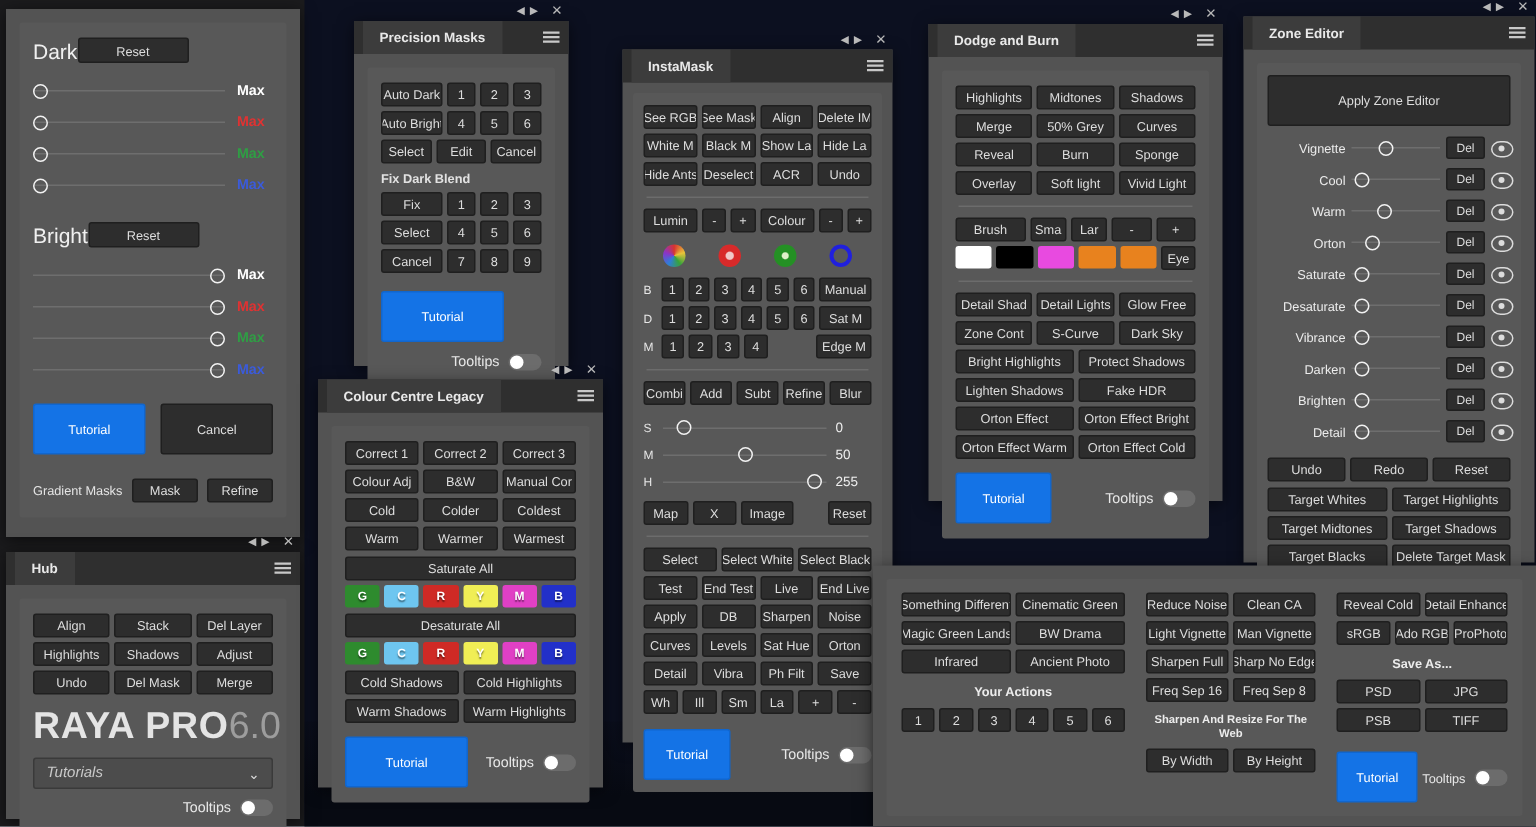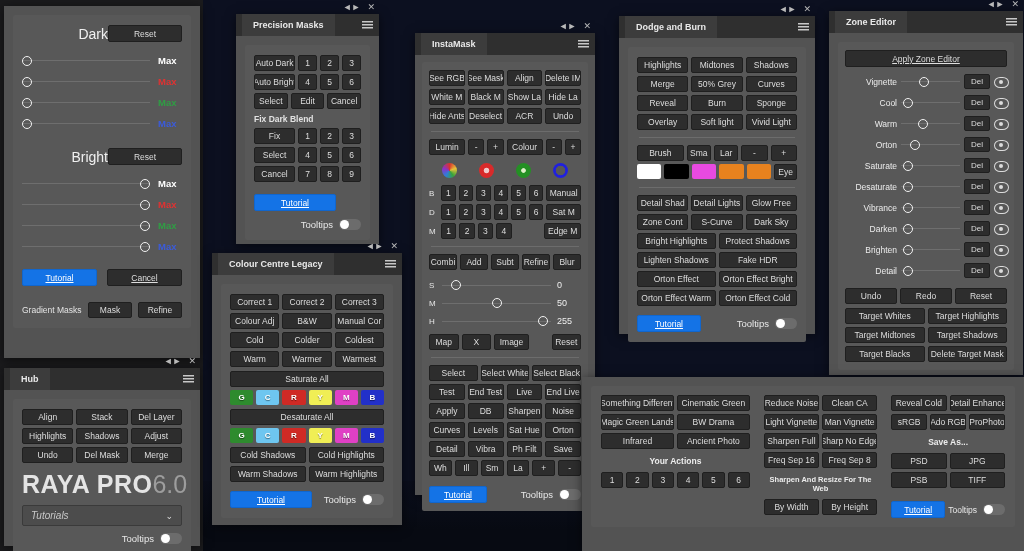--- a/index.html
+++ b/index.html
@@ -73,21 +73,21 @@
   
   .btn {
     background: #2d2d2d; color: #dedede;
     border: 1px solid #1f1f1f; border-radius: 2px;
     font-size: 8.5px; text-align: center;
     display: flex; align-items: center; justify-content: center;
     height: 16px; cursor: pointer; white-space: nowrap; overflow: hidden;
     font-family: "Liberation Sans", sans-serif;
   }
   .btn.blue { background: #1473e6; border-color: #1166cd; color: #fff; }
-  .btn.tall { height: 17px; text-decoration: underline; }
+  .btn.tall { height: 34px; }
   .grid { display: grid; gap: 3px; }
   .row { display: flex; gap: 3px; }
   .sect-label {
     color: #e2e2e2; font-size: 8.5px; font-weight: bold;
     margin: 5px 0 4px 0;
   }
   .divider { height:1px; background: rgba(255,255,255,.12); margin: 7px 2px; }
 
   
   .slider { display: flex; align-items: center; height: 18px; }
@@ -117,21 +117,21 @@
   
   .swatch {
     flex: 1; height: 15px; border-radius: 2px;
     display: flex; align-items: center; justify-content: center;
     font-size: 8px; color: #fff; font-weight: bold; cursor: pointer;
     text-shadow: 0 1px 1px rgba(0,0,0,.5);
   }
 
   
   #quick-blending { left: 4px; top: 6px; width: 196px; height: 352px; }
-  .qb-head { display:flex; align-items:center; justify-content:flex-end; margin-bottom: 8px;}
+  .qb-head { display:flex; align-items:center; justify-content:flex-start; margin-bottom: 8px;}
   .qb-title { color:#f0f0f0; font-size: 14px; }
   .qb-reset { width: 74px; height: 17px; }
   .qb-slider-row { display:flex; align-items:center; height: 21px; }
   .qb-max { font-size: 9.5px; font-weight: bold; width: 32px; text-align:left; padding-left: 8px;}
 
   
   #hub { left: 4px; top: 368px; width: 196px; height: 178px; }
   .logo { text-align: center; margin: 7px 0 6px 0; white-space: nowrap;}
   .logo .a { font-size: 25px; font-weight: bold; color: #e4e4e4; letter-spacing: .5px;}
   .logo .b { font-size: 25px; color: #9d9d9d; }

